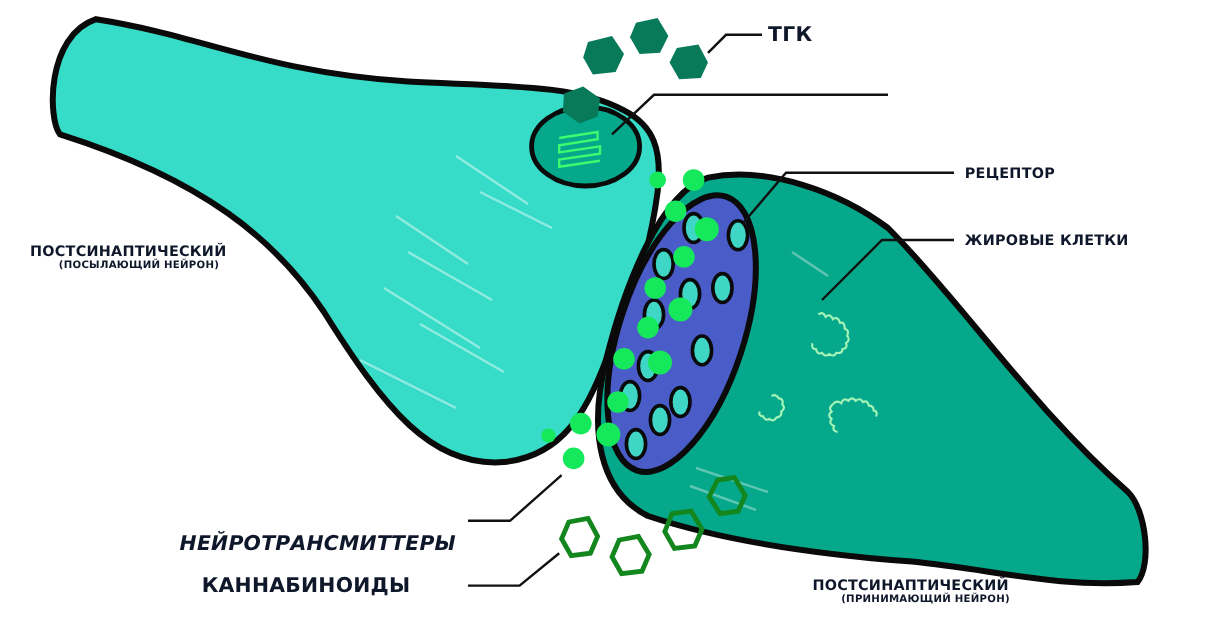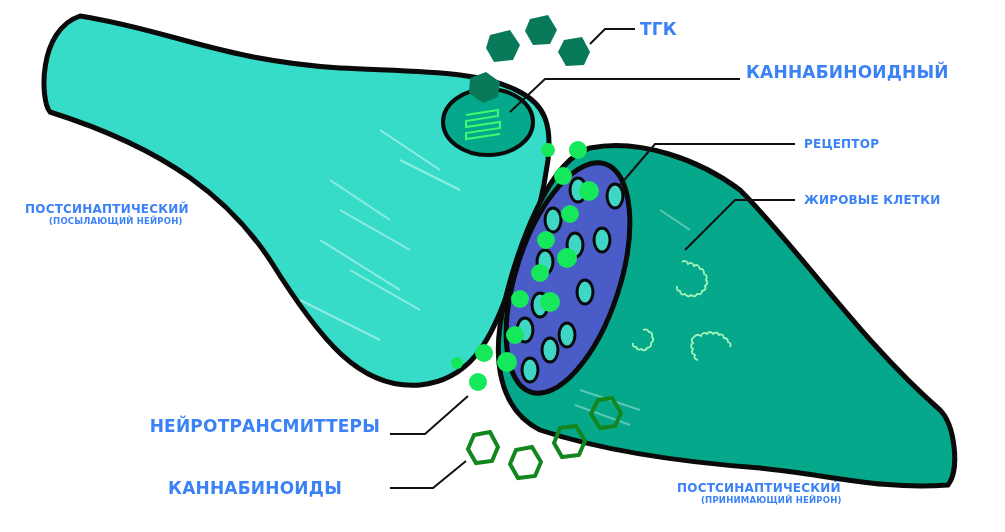--- a/index.html
+++ b/index.html
@@ -1,18 +1,18 @@
 <!DOCTYPE html>
 <html><head>
 <meta charset="utf-8">
 <style>
   html, body { margin:0; padding:0; background:#ffffff; }
   body { width:1005px; height:532px; position:relative; overflow:hidden; font-family:"DejaVu Sans", sans-serif; }
   #canvas { position:absolute; left:0; top:0; width:1005px; height:532px; }
-  .lbl { position:absolute; color:#3b82f6; font-weight:bold; letter-spacing:0.2px; white-space:nowrap; font-family:"DejaVu Sans", sans-serif; }
+  .lbl { position:absolute; color:#0f172a; font-weight:bold; letter-spacing:0.2px; white-space:nowrap; font-family:"DejaVu Sans", sans-serif; }
   .lbl.big { font-size:17px; line-height:20px; }
   .lbl.med { font-size:12px; line-height:14px; }
   .lbl .sub { display:block; font-size:8.5px; line-height:10px;margin-left:24px; }
   .right { text-align:right; }
 </style>
 </head>
 <body>
 
 <svg id="canvas" viewBox="0 0 1005 532" xmlns="http://www.w3.org/2000/svg">
 
@@ -104,26 +104,25 @@
     <polyline points="510,112 545,79 740,79"></polyline>
     <polyline points="620,185 655,144 795,144"></polyline>
     <polyline points="685,250 735,200 795,200"></polyline>
     <polyline points="468,396 425,434 390,434"></polyline>
     <polyline points="466,461 433,488 390,488"></polyline>
   </g>
 </svg>
 
 <div class="lbl big" style="left:640px; top:19px;">ТГК</div>
 <div class="lbl big" style="left:746px; top:62px;">
-  <span style="display:block">КАННАБИНОИДНЫЙ</span>
 </div>
 <div class="lbl med" style="left:804px; top:137px;">РЕЦЕПТОР</div>
 <div class="lbl med" style="left:804px; top:193px;">ЖИРОВЫЕ КЛЕТКИ</div>
 <div class="lbl med" style="left:25px; top:202px;">
   <span>ПОСТСИНАПТИЧЕСКИЙ</span>
   <span class="sub">(ПОСЫЛАЮЩИЙ НЕЙРОН)</span>
 </div>
-<div class="lbl big right" style="left:130px; width:250px; top:416px;">НЕЙРОТРАНСМИТТЕРЫ</div>
+<div class="lbl big right" style="left:130px; width:250px; top:443px;font-style:italic;">НЕЙРОТРАНСМИТТЕРЫ</div>
 <div class="lbl big right" style="left:130px; width:250px; top:478px;text-align:center;">КАННАБИНОИДЫ</div>
 <div class="lbl med" style="left:677px; top:481px;">
   <span>ПОСТСИНАПТИЧЕСКИЙ</span>
   <span class="sub">(ПРИНИМАЮЩИЙ НЕЙРОН)</span>
 </div>
 
 </body></html>

